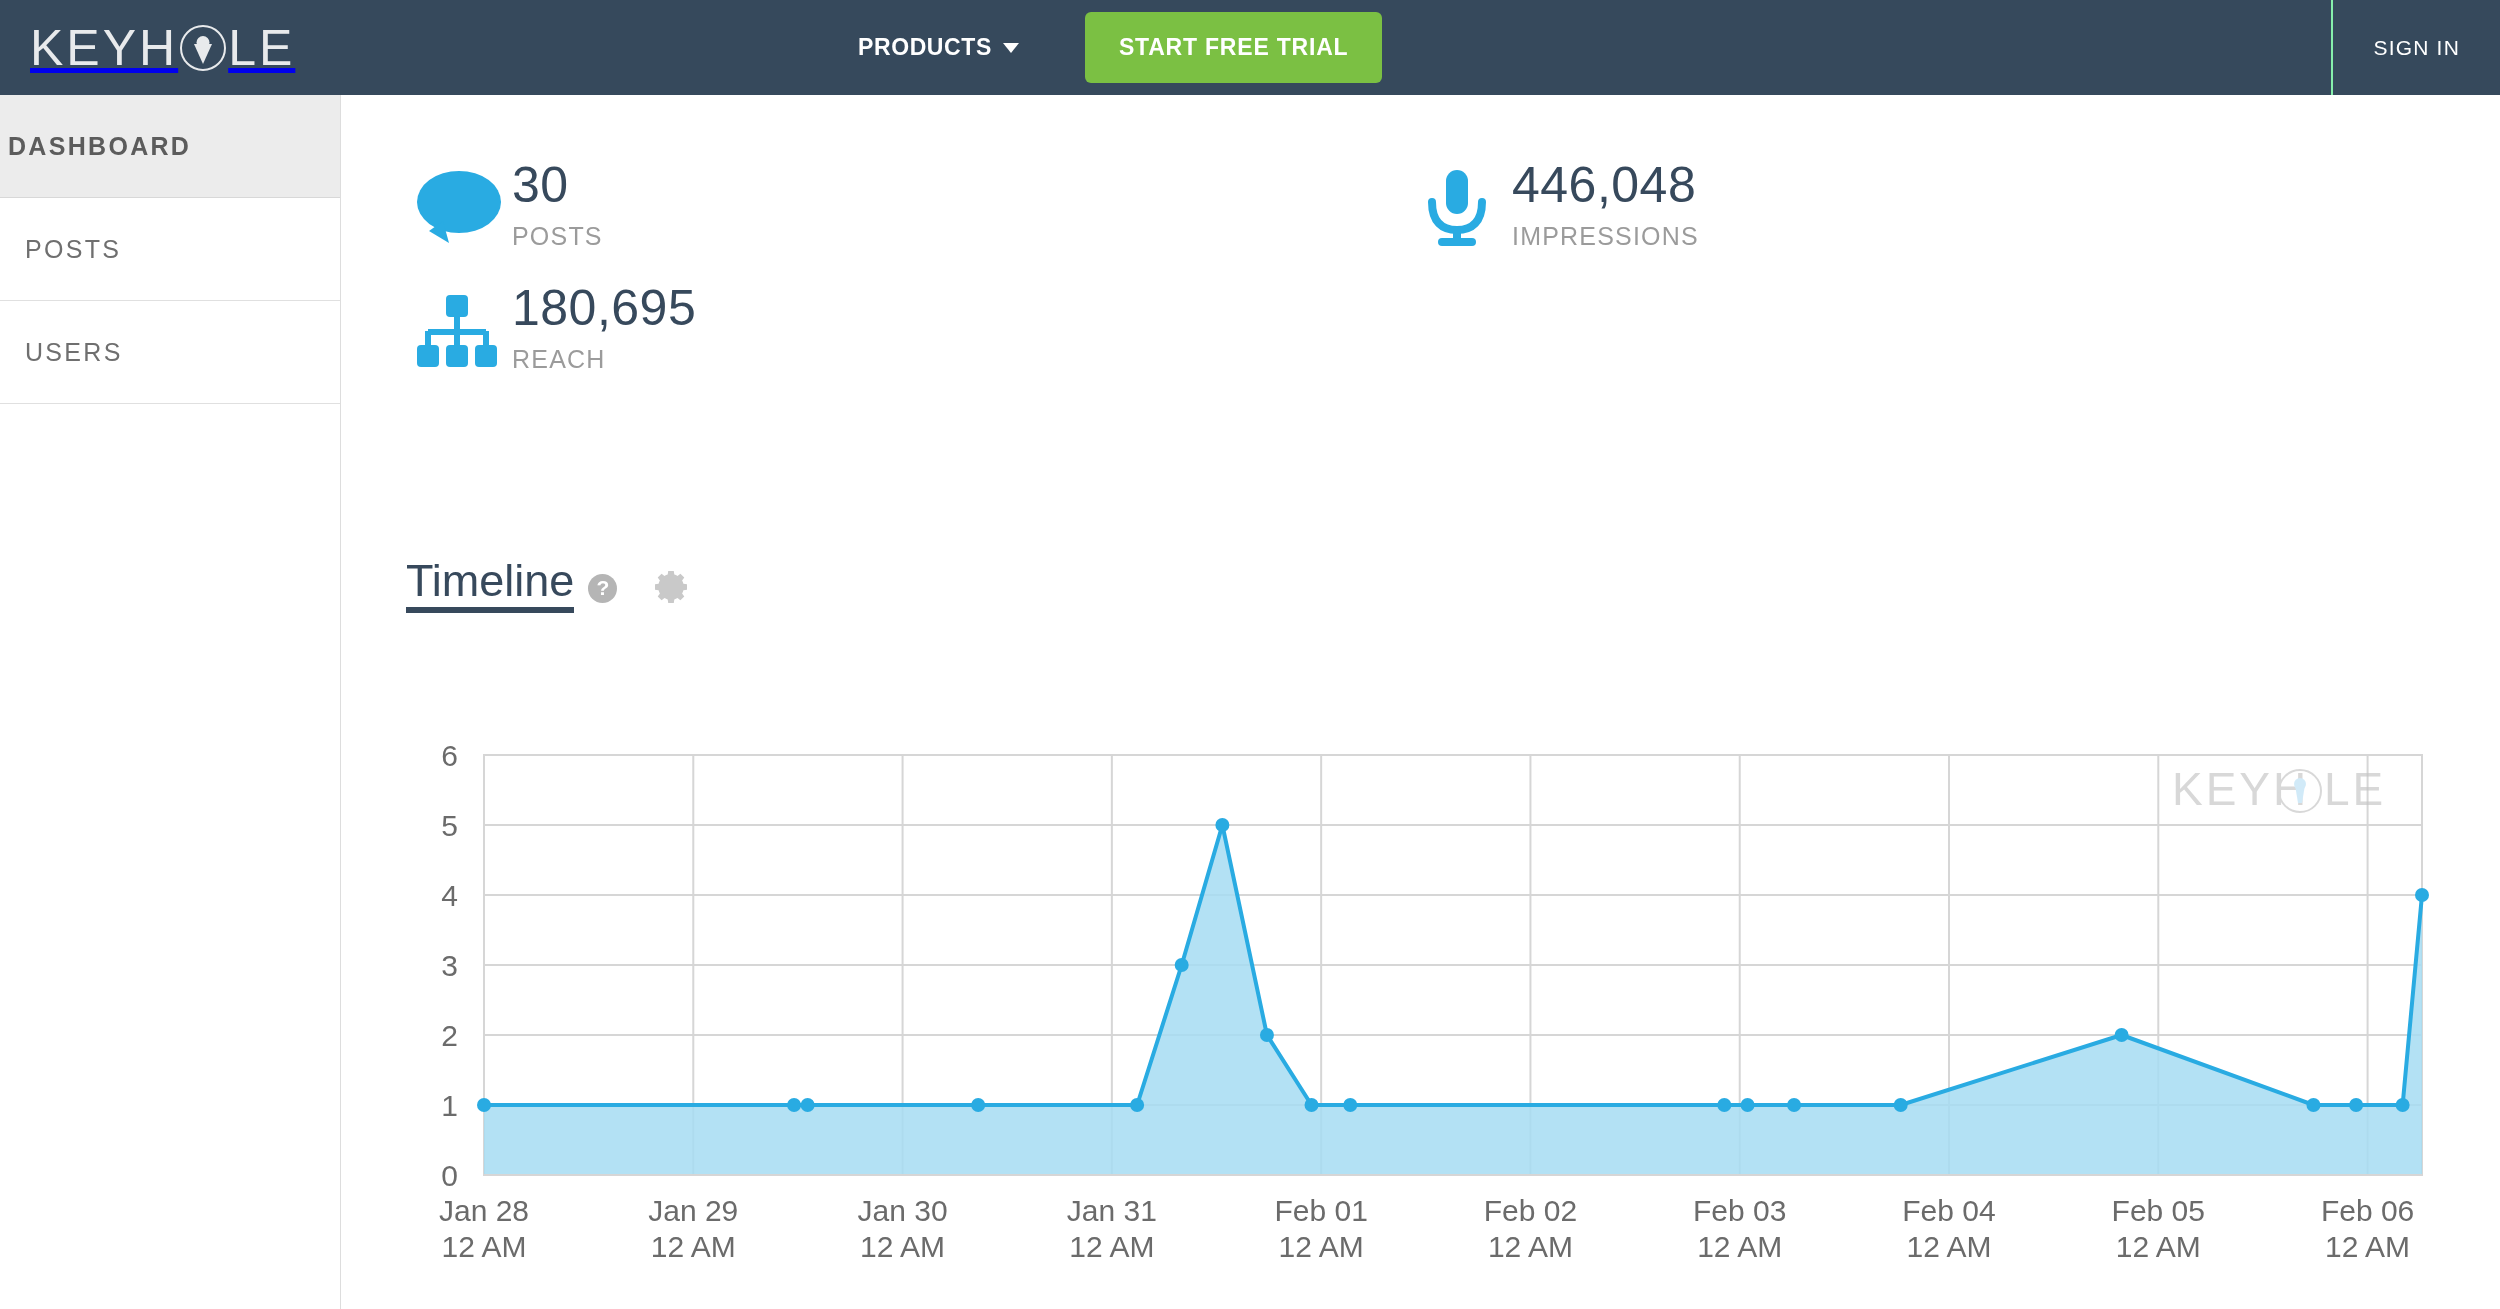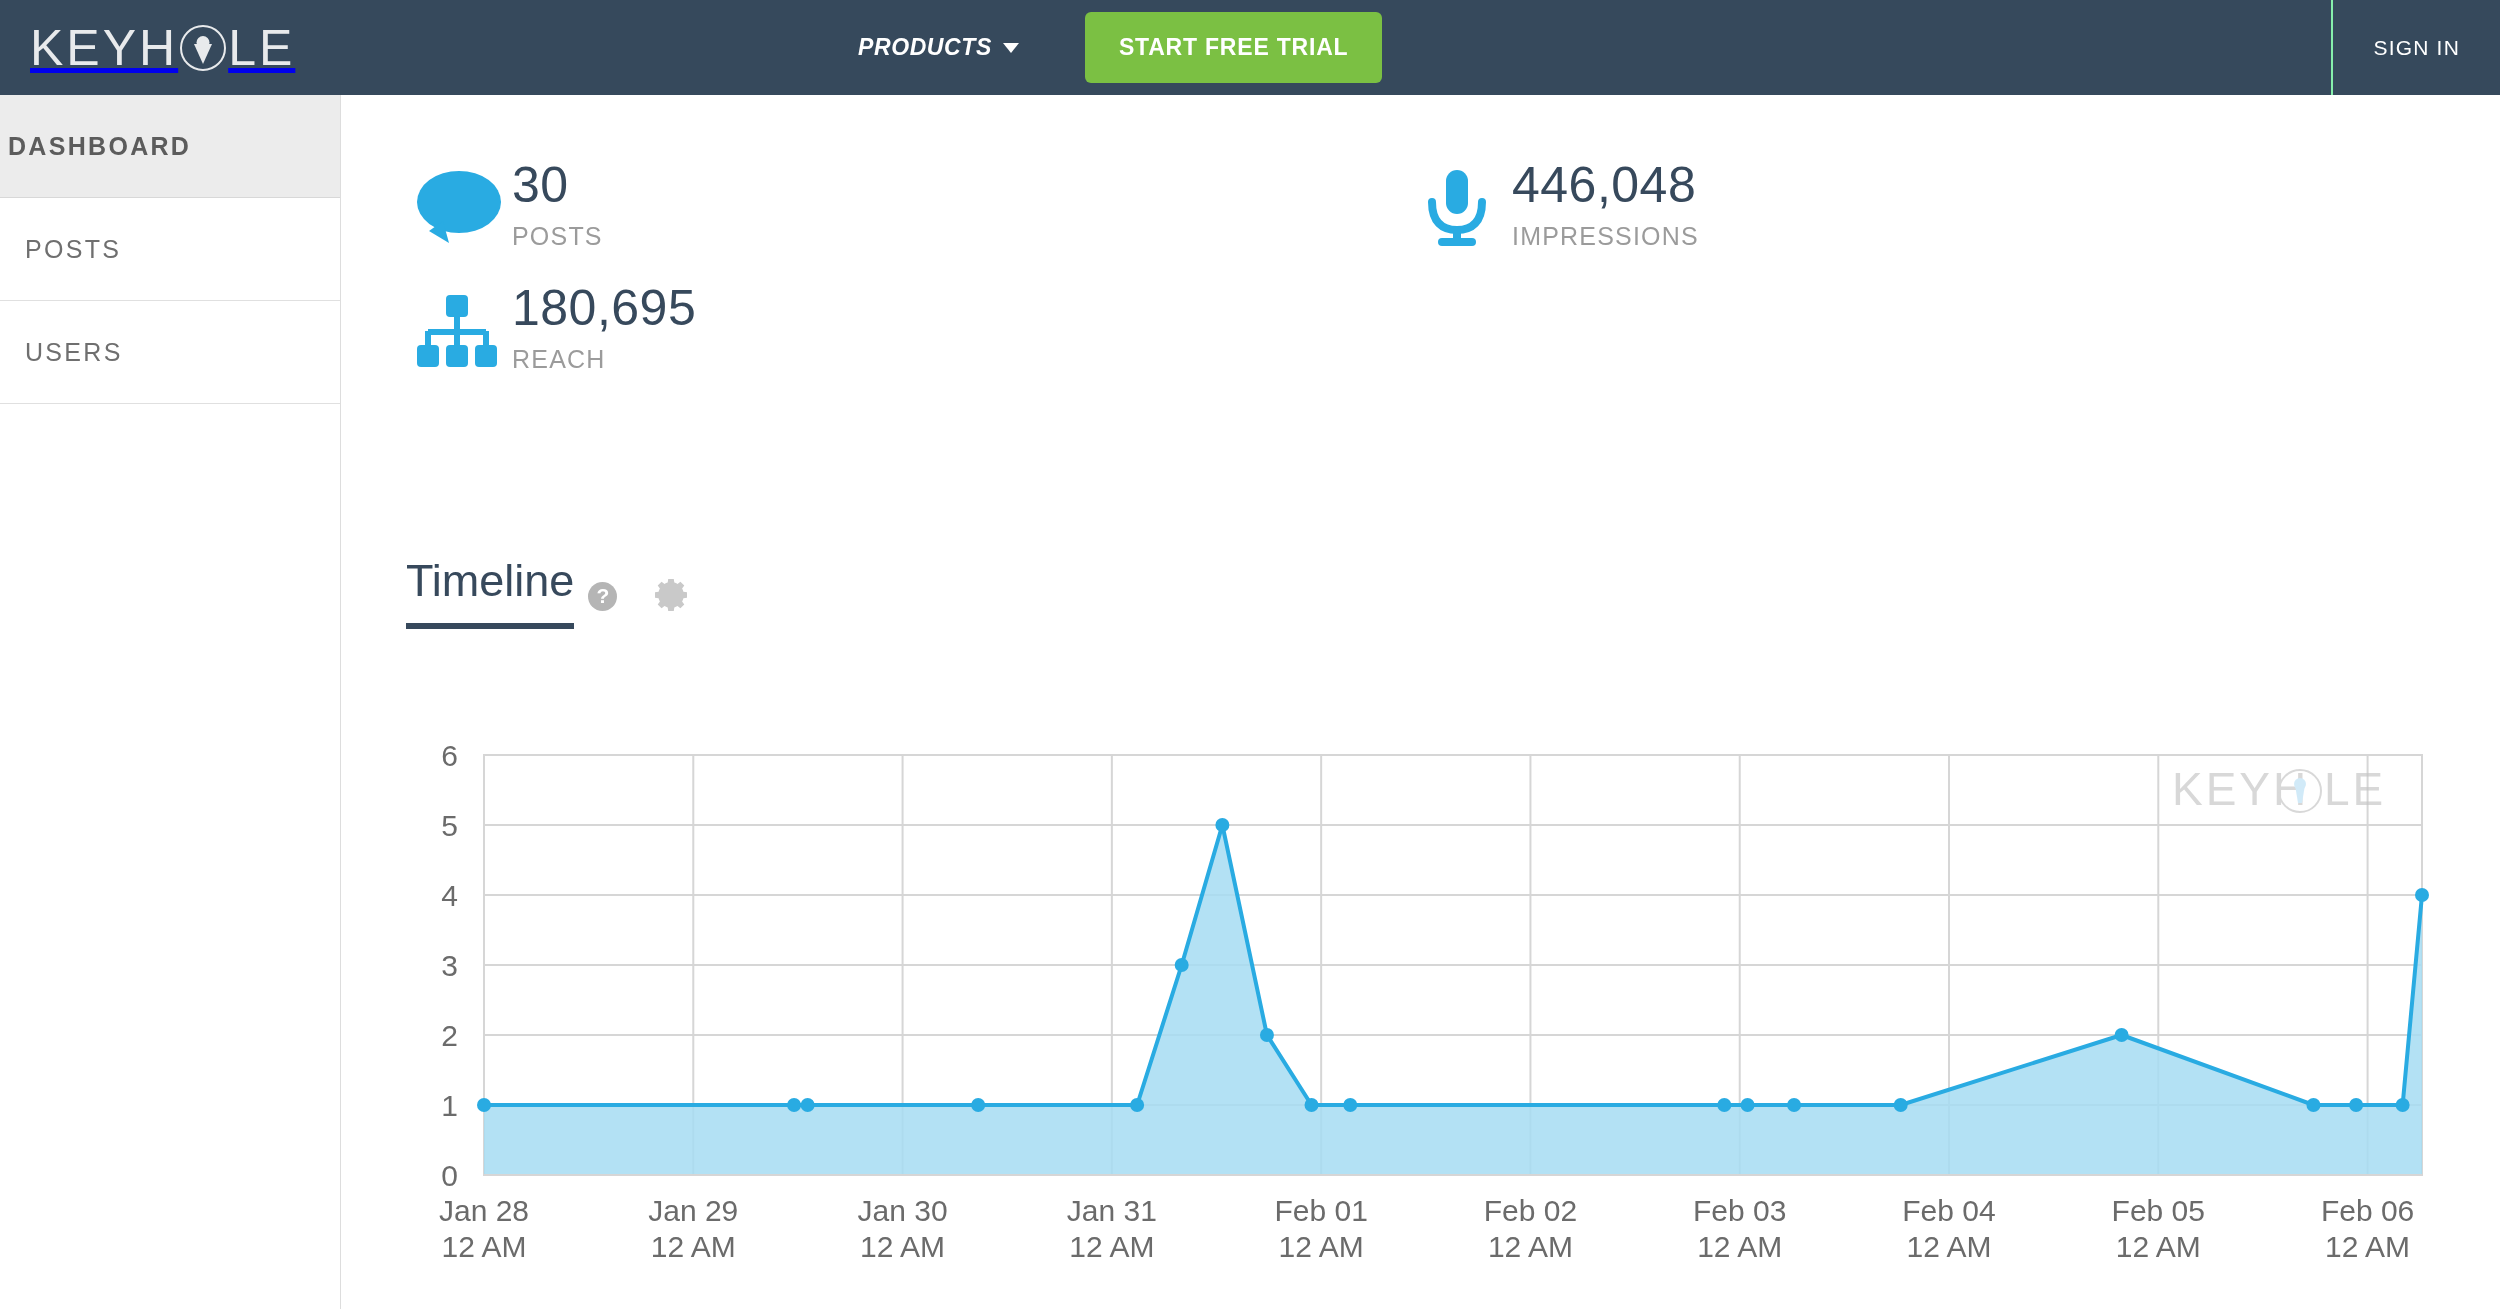--- a/index.html
+++ b/index.html
@@ -51,21 +51,21 @@
   }
 
   .nav-center {
     position: absolute; left: 820px; top: 0;
     height: 95px; display: flex; align-items: center; gap: 0;
   }
   .nav-link {
     color: #ffffff; font-size: 23px; font-weight: bold;
     letter-spacing: 0.6px; text-decoration: none;
     padding: 0 38px; display: flex; align-items: center; height: 95px;
-    cursor: pointer; white-space: nowrap; font-style: italic;
+    cursor: pointer; white-space: nowrap;
   }
   .caret {
     display: inline-block; margin-left: 11px;
     width: 0; height: 0;
     border-left: 8px solid transparent;
     border-right: 8px solid transparent;
     border-top: 10px solid #ffffff;
   }
   .cta-btn {
     margin-left: 28px;
@@ -136,21 +136,20 @@
     margin-top: 10px;
   }
 
   
   .tabbar {
     position: absolute; top: 460px; left: 64px;
     display: flex; align-items: center;
   }
   .tab {
     display: flex; align-items: flex-start;
-    padding-bottom: 16px;
     border-bottom: 6px solid #37495c;
     cursor: pointer;
   }
   .tab-label { font-size: 45px; color: #37495c; font-weight: 400; }
   .help-icon {
     margin-left: 14px; margin-top: 8px;
     width: 29px; height: 29px; border-radius: 50%;
     background: #b5b5b5; color: #ffffff;
     font-size: 21px; font-weight: bold;
     display: flex; align-items: center; justify-content: center;

